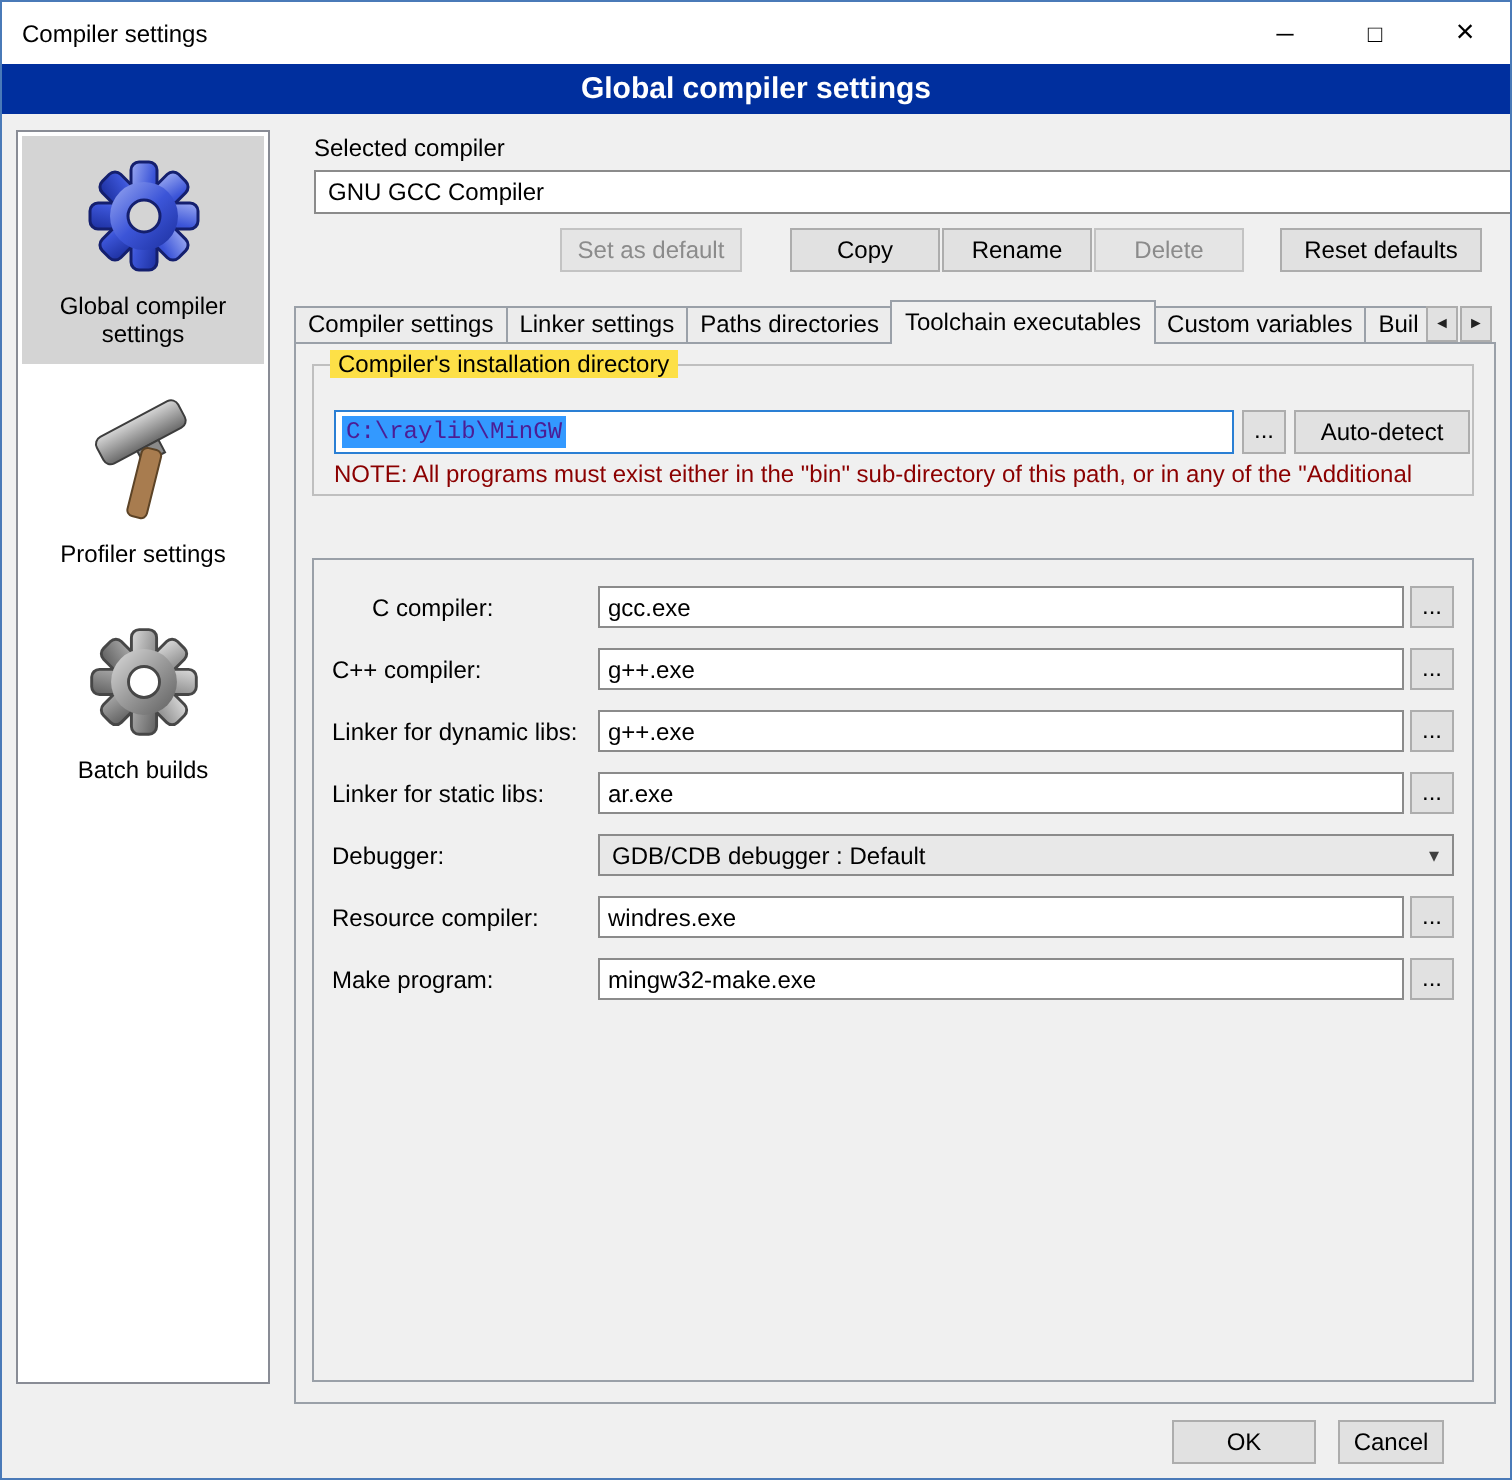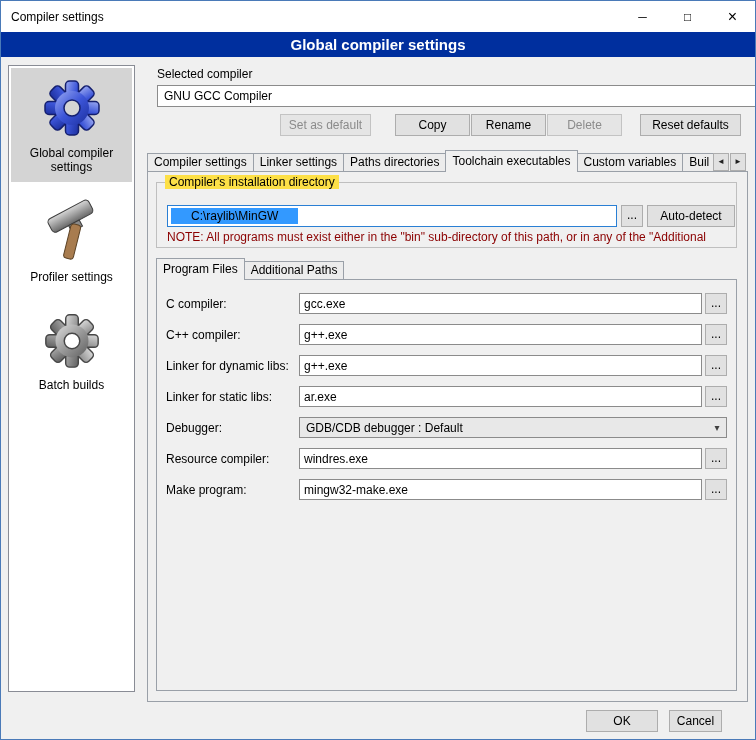--- a/index.html
+++ b/index.html
@@ -50,21 +50,21 @@
 
   .panel{ position:absolute; left:146px; top:114px; width:601px; height:531px;
           border:1px solid #9aa0a8; background:#f0f0f0; z-index:1; }
 
   .groupbox{ position:absolute; left:8px; top:10px; width:581px; height:66px;
              border:1px solid #bfbfbf; }
   .gtitle{ position:absolute; top:-8px; left:8px; background:#fde047; padding:0 4px;
            line-height:14px; white-space:nowrap; }
   .path-input{ position:absolute; left:10px; top:22px; width:450px; height:22px; background:#fff;
                border:1px solid #2a7fd4; display:flex; align-items:center; padding-left:3px; }
-  .path-input .selected-text{ background:#3399ff; color:#000000; padding:1px 20px; white-space:nowrap; }
+  .path-input .selected-text{ background:#3399ff; color:#4c1d95; padding:1px 2px; white-space:nowrap;font-family:Liberation Mono, monospace; }
   .note{ position:absolute; left:19px; top:58px; width:560px; color:#8b0000;
          white-space:nowrap; overflow:hidden; }
 
   .subtabstrip{ position:absolute; left:8px; top:86px; height:22px; display:flex;
                 align-items:flex-end; z-index:4; }
   .subpanel{ position:absolute; left:8px; top:107px; width:581px; height:412px;
              border:1px solid #9aa0a8; background:#f0f0f0; z-index:1; }
 
   .frow-label{ position:absolute; left:9px; white-space:nowrap; }
   .field-input{ position:absolute; left:142px; width:403px; height:21px; border:1px solid #8b8b8b;
@@ -187,28 +187,24 @@
         <span class="gtitle">Compiler's installation directory</span>
         <div class="path-input">
           <span class="selected-text">C:\raylib\MinGW</span>
         </div>
         <div class="btn" style="left:464px; top:22px; width:22px; height:22px; line-height:19px;">...</div>
         <div class="btn" style="left:490px; top:22px; width:88px; height:22px;">Auto-detect</div>
       </div>
 
       <div class="note">NOTE: All programs must exist either in the "bin" sub-directory of this path, or in any of the "Additional</div>
 
-      <div class="subtabstrip">
-        <div class="tab active">Program Files</div>
-        <div class="tab">Additional Paths</div>
-      </div>
 
       <div class="subpanel">
 
-        <span class="frow-label" style="top:17px;">C compiler:</span>
+        <span class="frow-label" style="top:17px;margin-left:20px;">C compiler:</span>
         <input class="field-input" style="top: 13px;" value="gcc.exe">
         <div class="btn field-browse" style="top:13px;">...</div>
 
         <span class="frow-label" style="top:48px;">C++ compiler:</span>
         <input class="field-input" style="top: 44px;" value="g++.exe">
         <div class="btn field-browse" style="top:44px;">...</div>
 
         <span class="frow-label" style="top:79px;">Linker for dynamic libs:</span>
         <input class="field-input" style="top: 75px;" value="g++.exe">
         <div class="btn field-browse" style="top:75px;">...</div>

